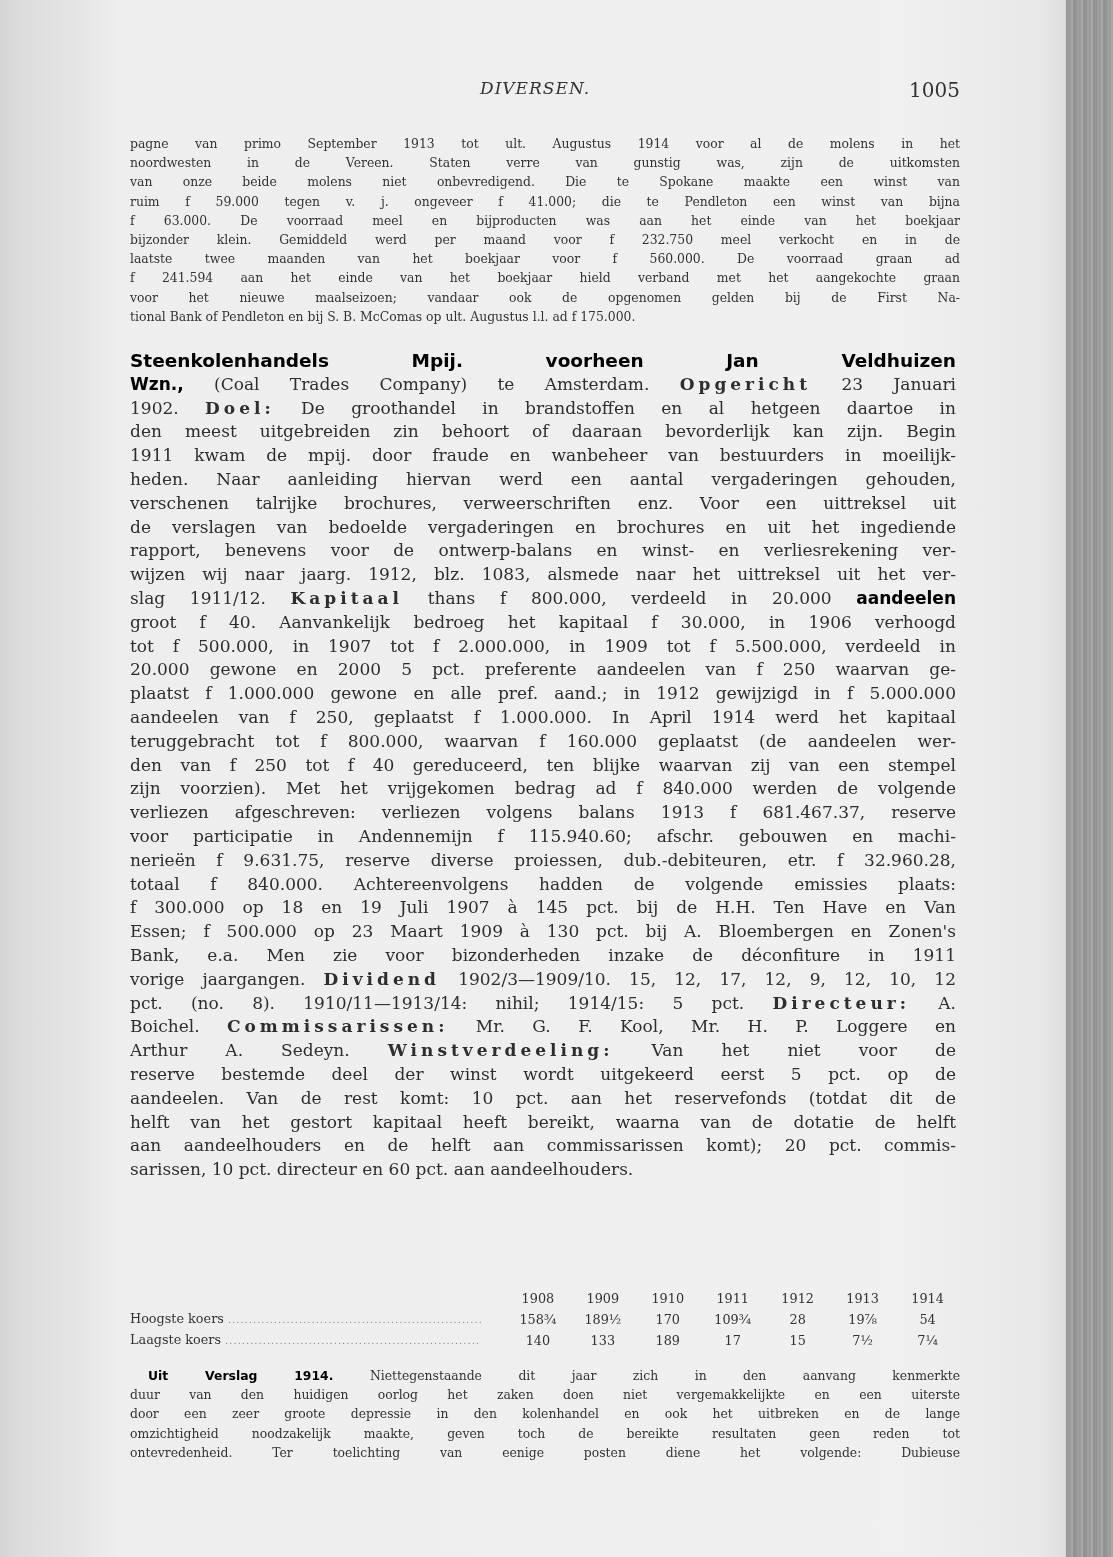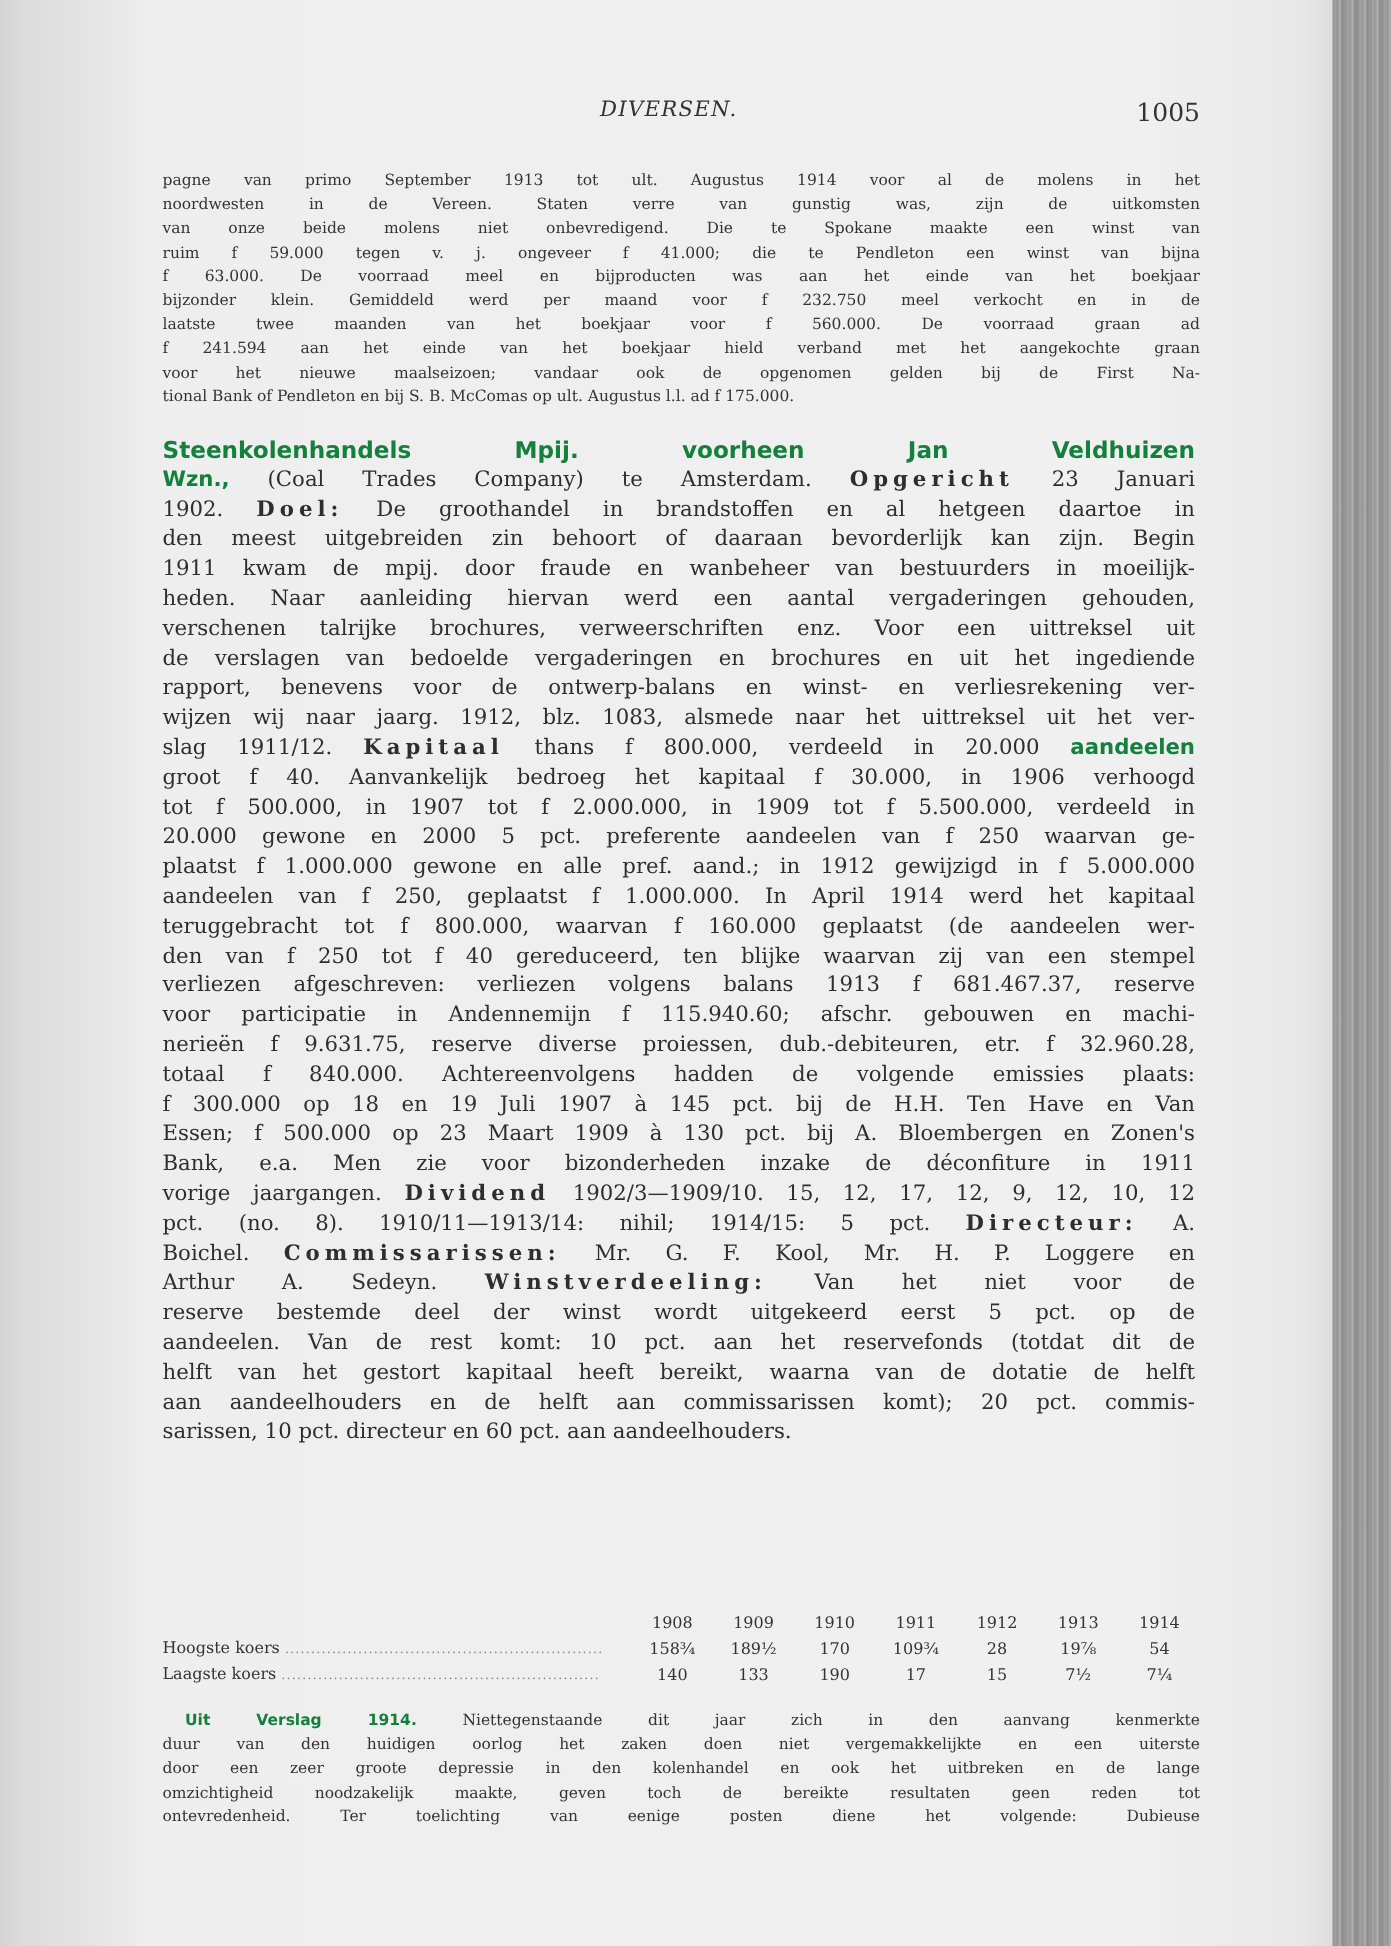--- a/index.html
+++ b/index.html
@@ -29,21 +29,21 @@
       text-align: justify;
     }
     .small-block .line { display: block; text-align: justify; text-align-last: justify; white-space: nowrap; }
     .small-block .line.last { text-align-last: left; }
     .main-block {
       position: absolute; left: 130px; width: 826px;
       font-size: 17px; line-height: 23.8px; color: #2e2e2e;
     }
     .main-block .line { display: block; text-align: justify; text-align-last: justify; white-space: nowrap; height: 23.8px; }
     .main-block .line.last { text-align-last: left; }
-    .bold-sans { font-family: "DejaVu Sans", sans-serif; font-weight: bold; color: #15803d; }
+    .bold-sans { font-family: "DejaVu Sans", sans-serif; font-weight: bold; color: #000000; }
     .heading-line { font-size: 18.5px; }
     .spaced { letter-spacing: 4px; font-weight: bold; }
     .koers-table {
       position: absolute; left: 130px; top: 1289px; width: 830px;
       font-size: 12.8px; line-height: 20px; color: #333;
       border-collapse: collapse;
     }
     .koers-table td { padding: 0; white-space: nowrap; }
     .koers-table .label { width: 370px; overflow: hidden; }
     .koers-table .label span.dots { color: #888; letter-spacing: 1px; font-size: 10px; }
@@ -86,20 +86,21 @@
   <span class="line">rapport, benevens voor de ontwerp-balans en winst- en verliesrekening ver-</span>
   <span class="line">wijzen wij naar jaarg. 1912, blz. 1083, alsmede naar het uittreksel uit het ver-</span>
   <span class="line"><span>slag 1911/12.  </span><span class="spaced">Kapitaal</span><span> thans f 800.000, verdeeld in 20.000 </span><span class="bold-sans">aandeelen</span></span>
   <span class="line">groot f 40.  Aanvankelijk bedroeg het kapitaal f 30.000, in 1906 verhoogd</span>
   <span class="line">tot  f 500.000,  in  1907  tot  f 2.000.000,  in  1909 tot f 5.500.000, verdeeld in</span>
   <span class="line">20.000 gewone en 2000 5 pct. preferente aandeelen van f 250 waarvan ge-</span>
   <span class="line">plaatst f 1.000.000 gewone en alle pref. aand.; in 1912 gewijzigd in f 5.000.000</span>
   <span class="line">aandeelen van f 250, geplaatst f 1.000.000.  In April 1914 werd het kapitaal</span>
   <span class="line">teruggebracht tot f 800.000, waarvan f 160.000 geplaatst (de aandeelen wer-</span>
   <span class="line">den van f 250 tot f 40 gereduceerd, ten blijke waarvan zij van een stempel</span>
+  <span class="line">zijn voorzien).  Met het vrijgekomen bedrag ad f 840.000 werden de volgende</span>
   <span class="line">verliezen afgeschreven: verliezen volgens balans 1913 f 681.467.37, reserve</span>
   <span class="line">voor participatie in Andennemijn f 115.940.60; afschr. gebouwen en machi-</span>
   <span class="line">nerieën f 9.631.75, reserve diverse proiessen, dub.-debiteuren, etr. f 32.960.28,</span>
   <span class="line">totaal  f 840.000.   Achtereenvolgens hadden de volgende emissies plaats:</span>
   <span class="line">f 300.000 op 18 en 19 Juli 1907 à 145 pct. bij de H.H. Ten Have en Van</span>
   <span class="line">Essen; f 500.000 op 23 Maart 1909 à 130 pct. bij A. Bloembergen en Zonen's</span>
   <span class="line">Bank,  e.a.  Men  zie voor bizonderheden inzake de déconfiture in 1911</span>
   <span class="line"><span>vorige jaargangen.  </span><span class="spaced">Dividend</span><span>  1902/3—1909/10.  15, 12, 17, 12, 9, 12, 10, 12</span></span>
   <span class="line"><span>pct.  (no.  8).  1910/11—1913/14: nihil; 1914/15: 5 pct.  </span><span class="spaced">Directeur:</span><span> A.</span></span>
   <span class="line"><span>Boichel.  </span><span class="spaced">Commissarissen:</span><span>  Mr. G. F. Kool, Mr. H. P. Loggere en</span></span>
@@ -130,21 +131,21 @@
     <td class="num">170</td>
     <td class="num">109¾</td>
     <td class="num">28</td>
     <td class="num">19⅞</td>
     <td class="num">54</td>
   </tr>
   <tr>
     <td class="label"><span>Laagste koers</span> <span class="dots">.............................................................</span></td>
     <td class="num">140</td>
     <td class="num">133</td>
-    <td class="num">190</td>
+    <td class="num">189</td>
     <td class="num">17</td>
     <td class="num">15</td>
     <td class="num">7½</td>
     <td class="num">7¼</td>
   </tr>
 </tbody>
   </table>
 
 <div class="small-block" style="top:1366px;">
   <span class="line"><span class="bold-sans" style="margin-left:18px;">Uit Verslag 1914.</span><span> Niettegenstaande dit jaar zich in den aanvang kenmerkte</span></span>

